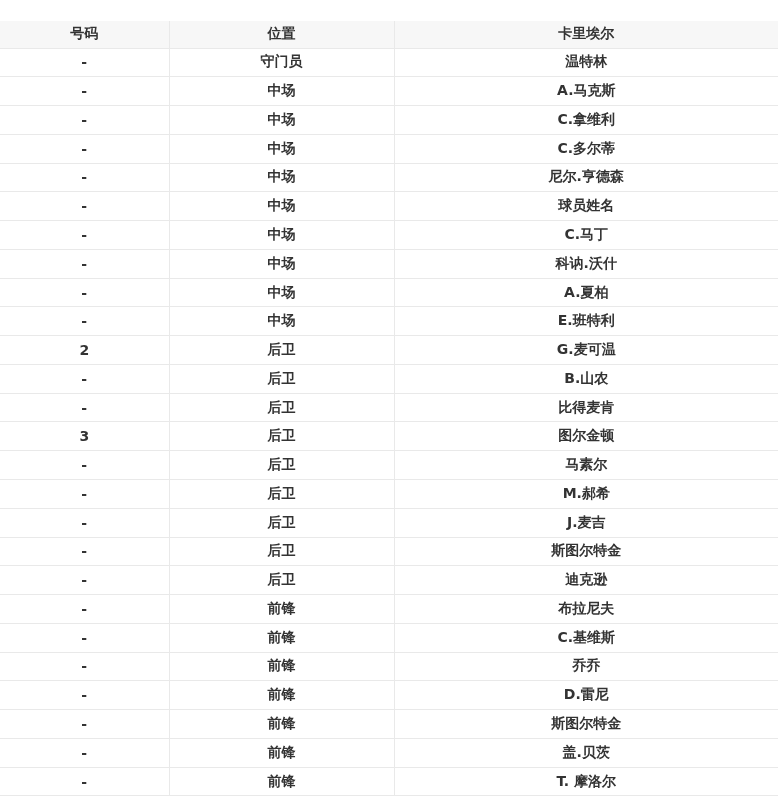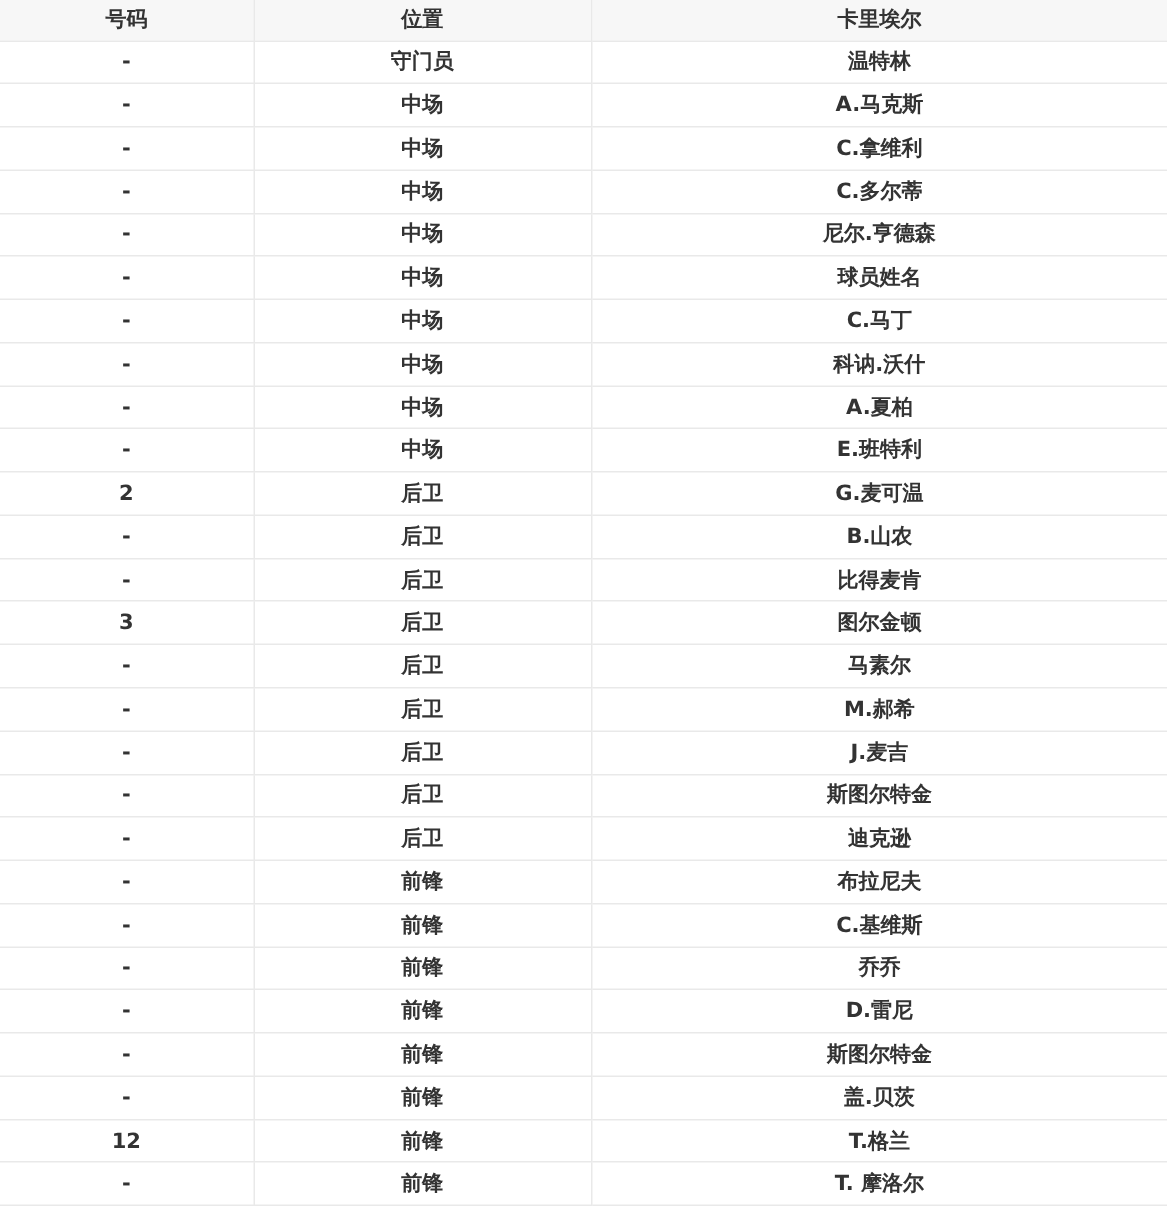--- a/index.html
+++ b/index.html
@@ -15,20 +15,21 @@
     font-family: "DejaVu Sans", "Liberation Sans", sans-serif;
   }
   .page {
     width: 778px;
     height: 804px;
   }
   table.roster {
     width: 778px;
     border-collapse: collapse;
     table-layout: fixed;
+    margin-top: 21px;
   }
   col.c1 { width: 169px; }
   col.c2 { width: 225px; }
   col.c3 { width: 384px; }
 
   th, td {
     text-align: center;
     vertical-align: middle;
     font-size: 14px;
     font-weight: 700;
@@ -193,24 +194,19 @@
           <td>-</td>
           <td>前锋</td>
           <td>斯图尔特金</td>
         </tr>
         <tr>
           <td>-</td>
           <td>前锋</td>
           <td>盖.贝茨</td>
         </tr>
         <tr>
-          <td>12</td>
-          <td>前锋</td>
-          <td>T.格兰</td>
-        </tr>
-        <tr>
           <td>-</td>
           <td>前锋</td>
           <td>T. 摩洛尔</td>
         </tr>
       </tbody>
   </table>
 </div>
 
 </body></html>

